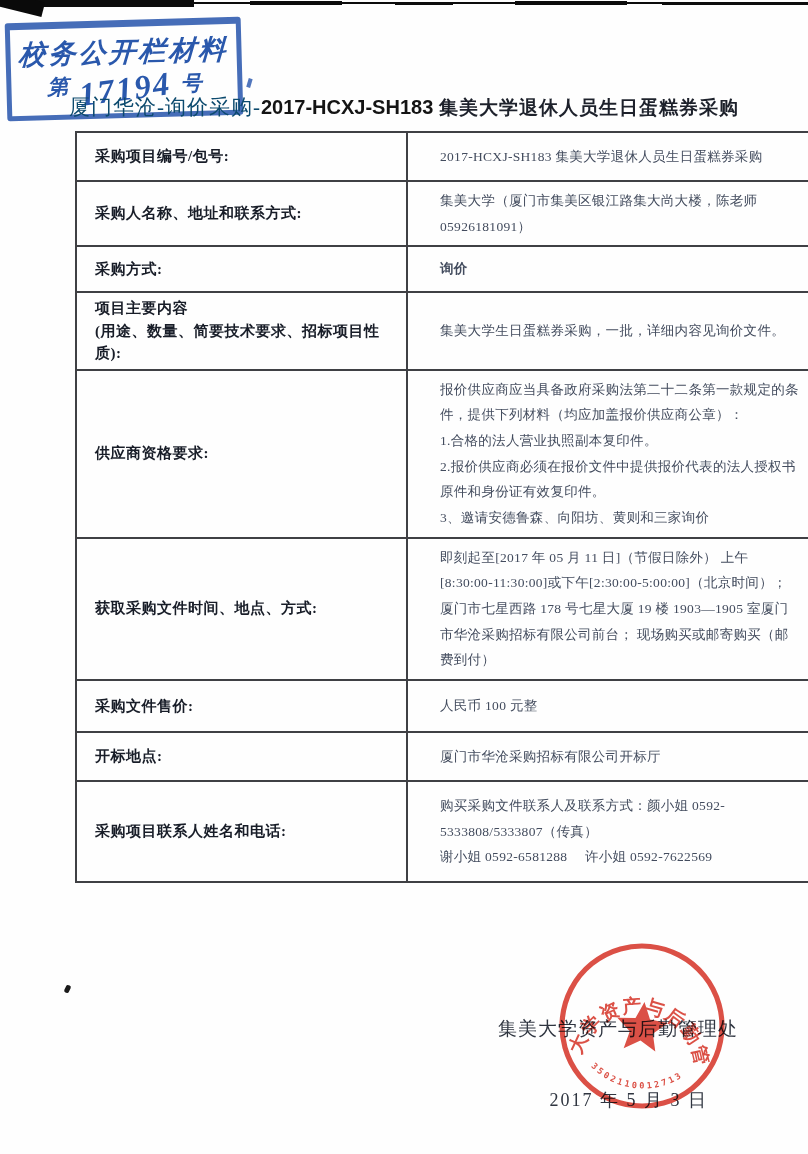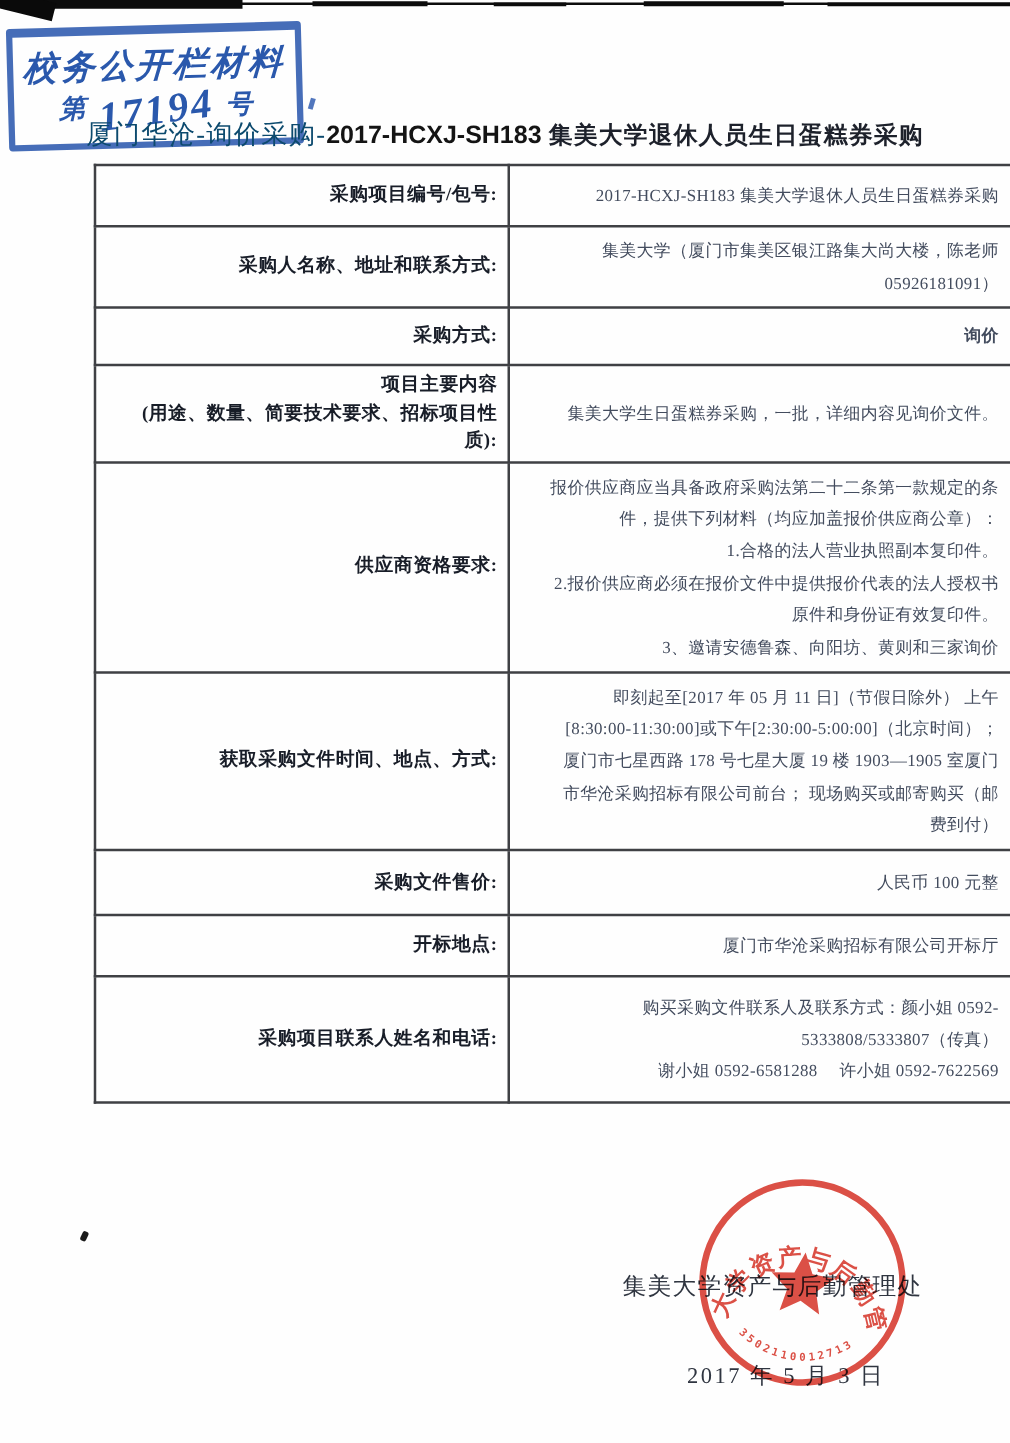--- a/index.html
+++ b/index.html
@@ -42,21 +42,21 @@
   .title-code{font-size:20px;font-weight:bold;color:#141414;font-family:"Liberation Sans","DejaVu Sans",sans-serif;}
   .title-suffix{font-size:19px;font-weight:bold;color:#1d212b;letter-spacing:1px;}
 
   
   table.notice{
     position:absolute;left:75px;top:131px;width:662px;
     border-collapse:collapse;table-layout:fixed;
   }
   table.notice td{
     border:2px solid #3f4044;vertical-align:middle;
-    white-space:pre-line;overflow:hidden;text-align:right;
+    white-space:pre-line;overflow:hidden;
   }
   td.lbl{
     width:303px;padding:4px 8px 4px 18px;
     font-size:15px;font-weight:bold;color:#181d28;letter-spacing:.5px;line-height:1.5;
   }
   td.val{
     width:359px;padding:6px 12px 6px 32px;
     font-size:13.5px;color:#434c5e;line-height:1.9;letter-spacing:.3px;
   }
   .v-faded{color:#98a1b5;font-size:12px;letter-spacing:.6px;}

